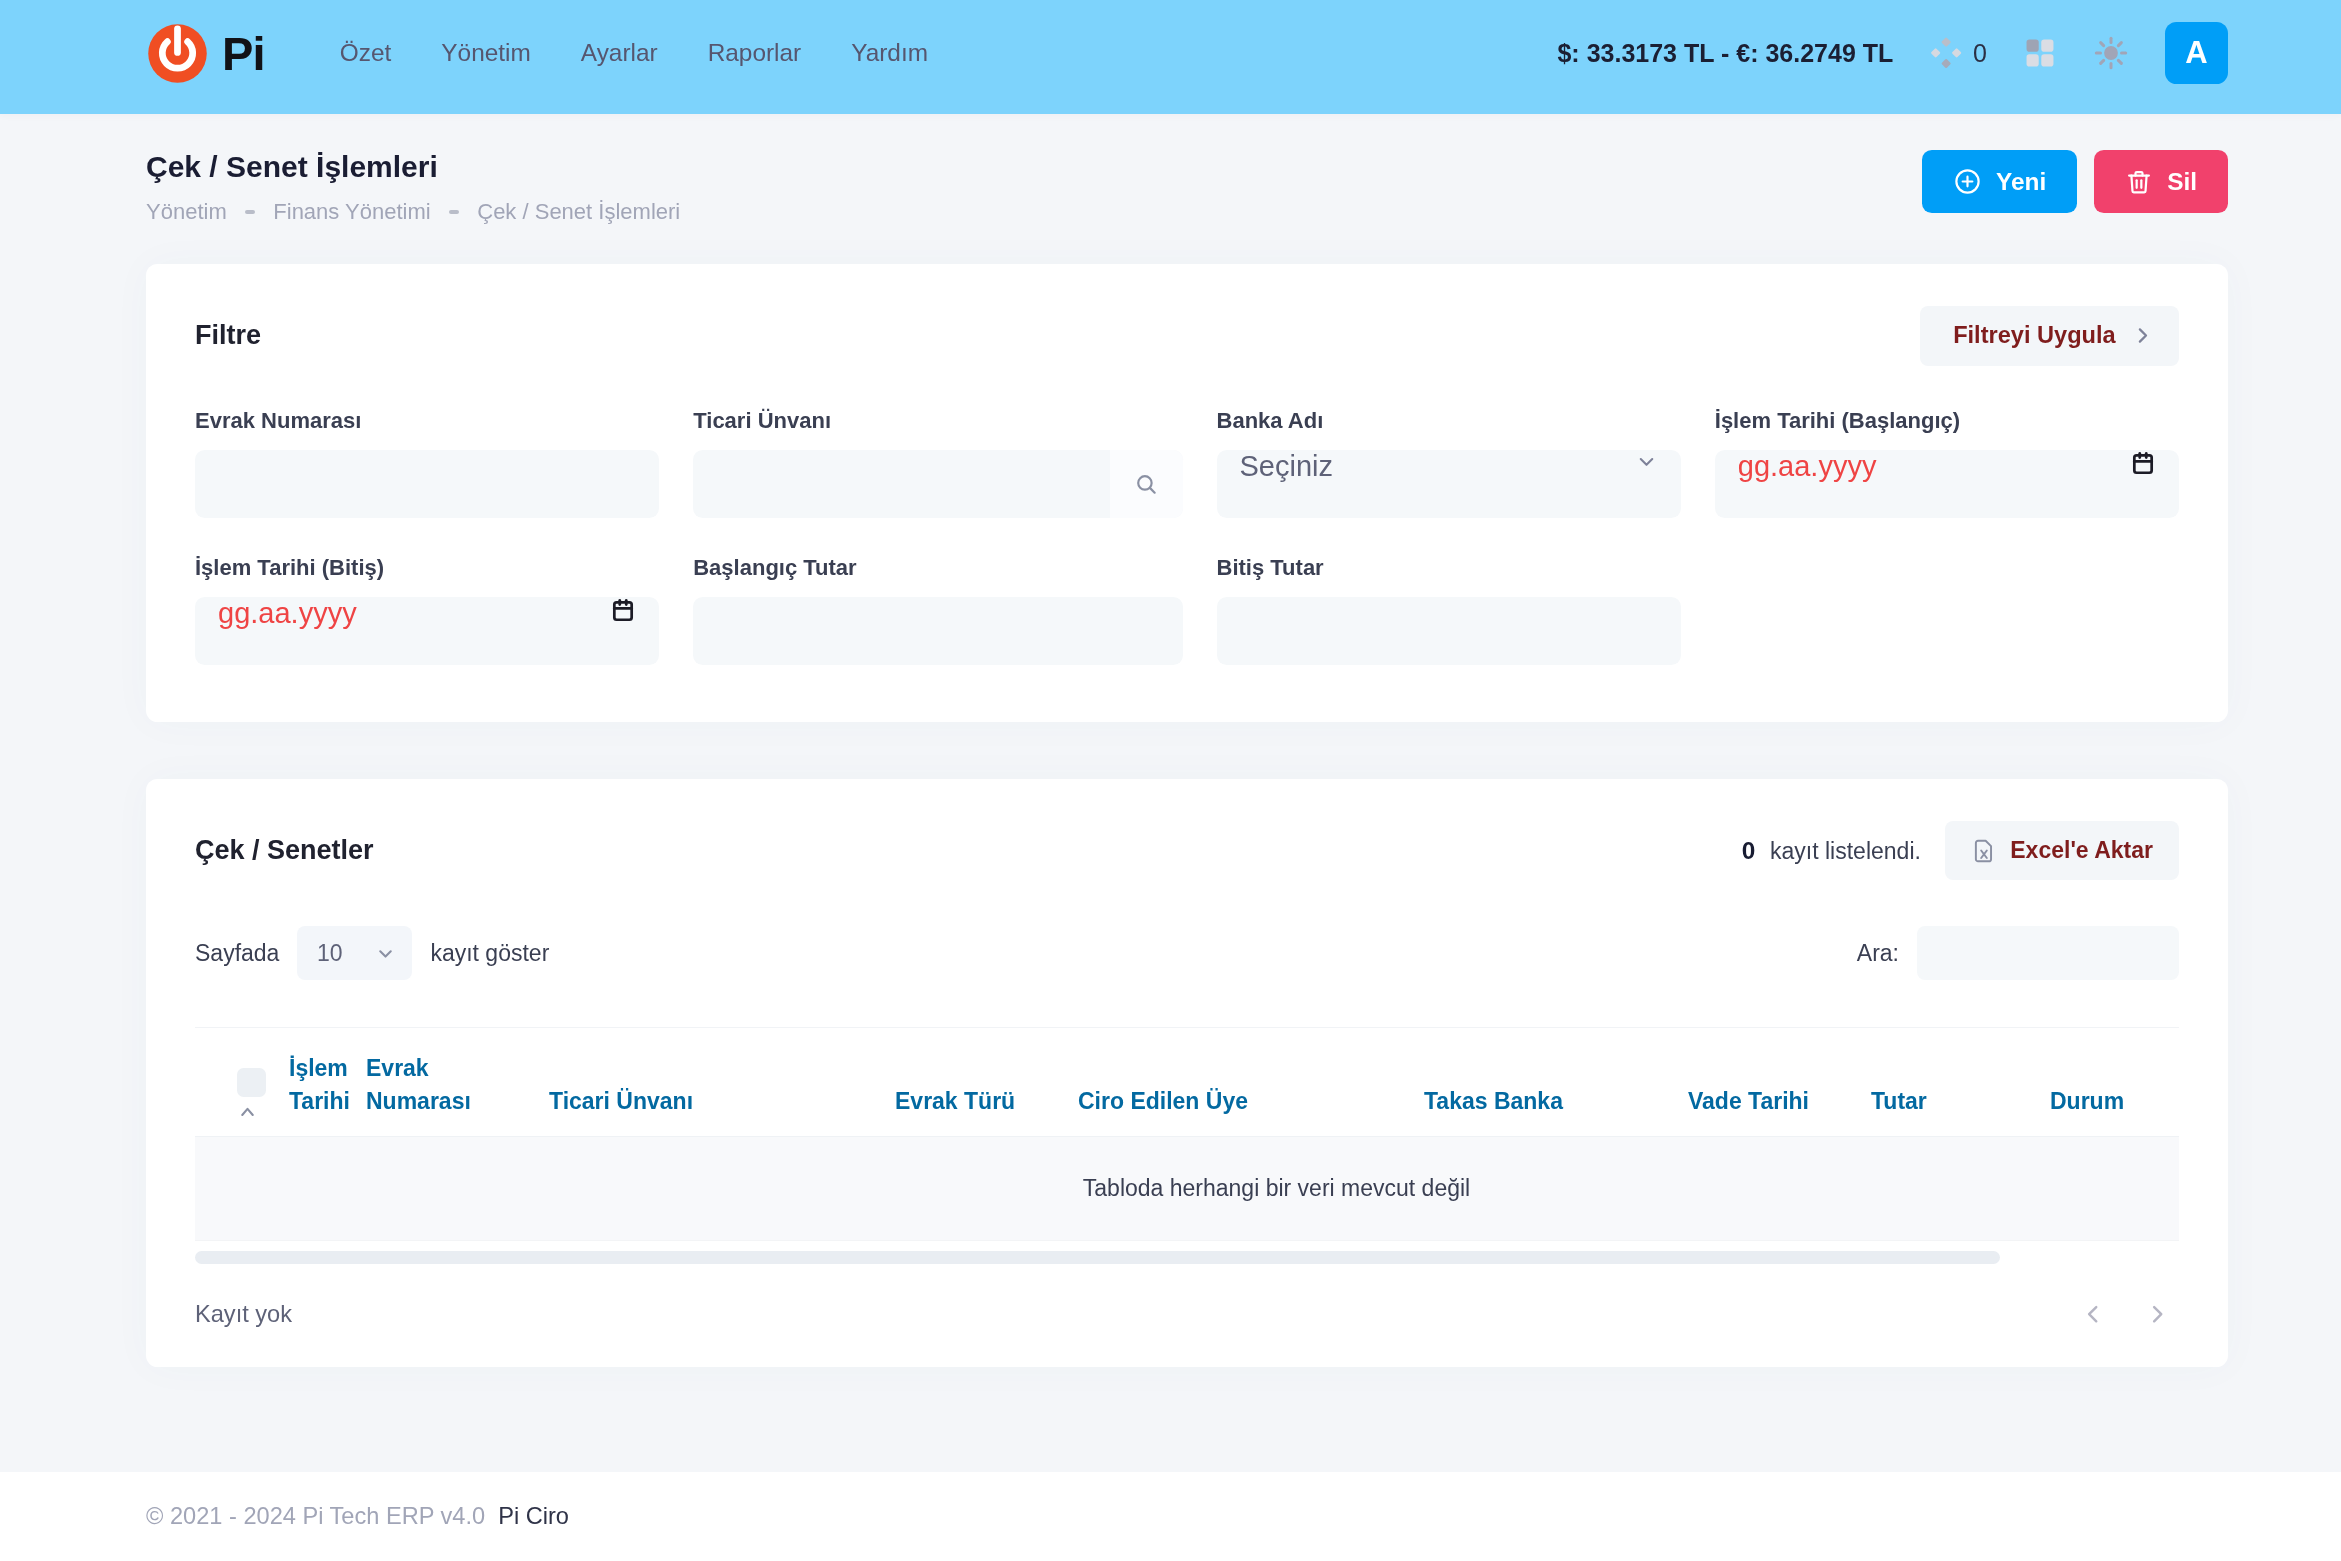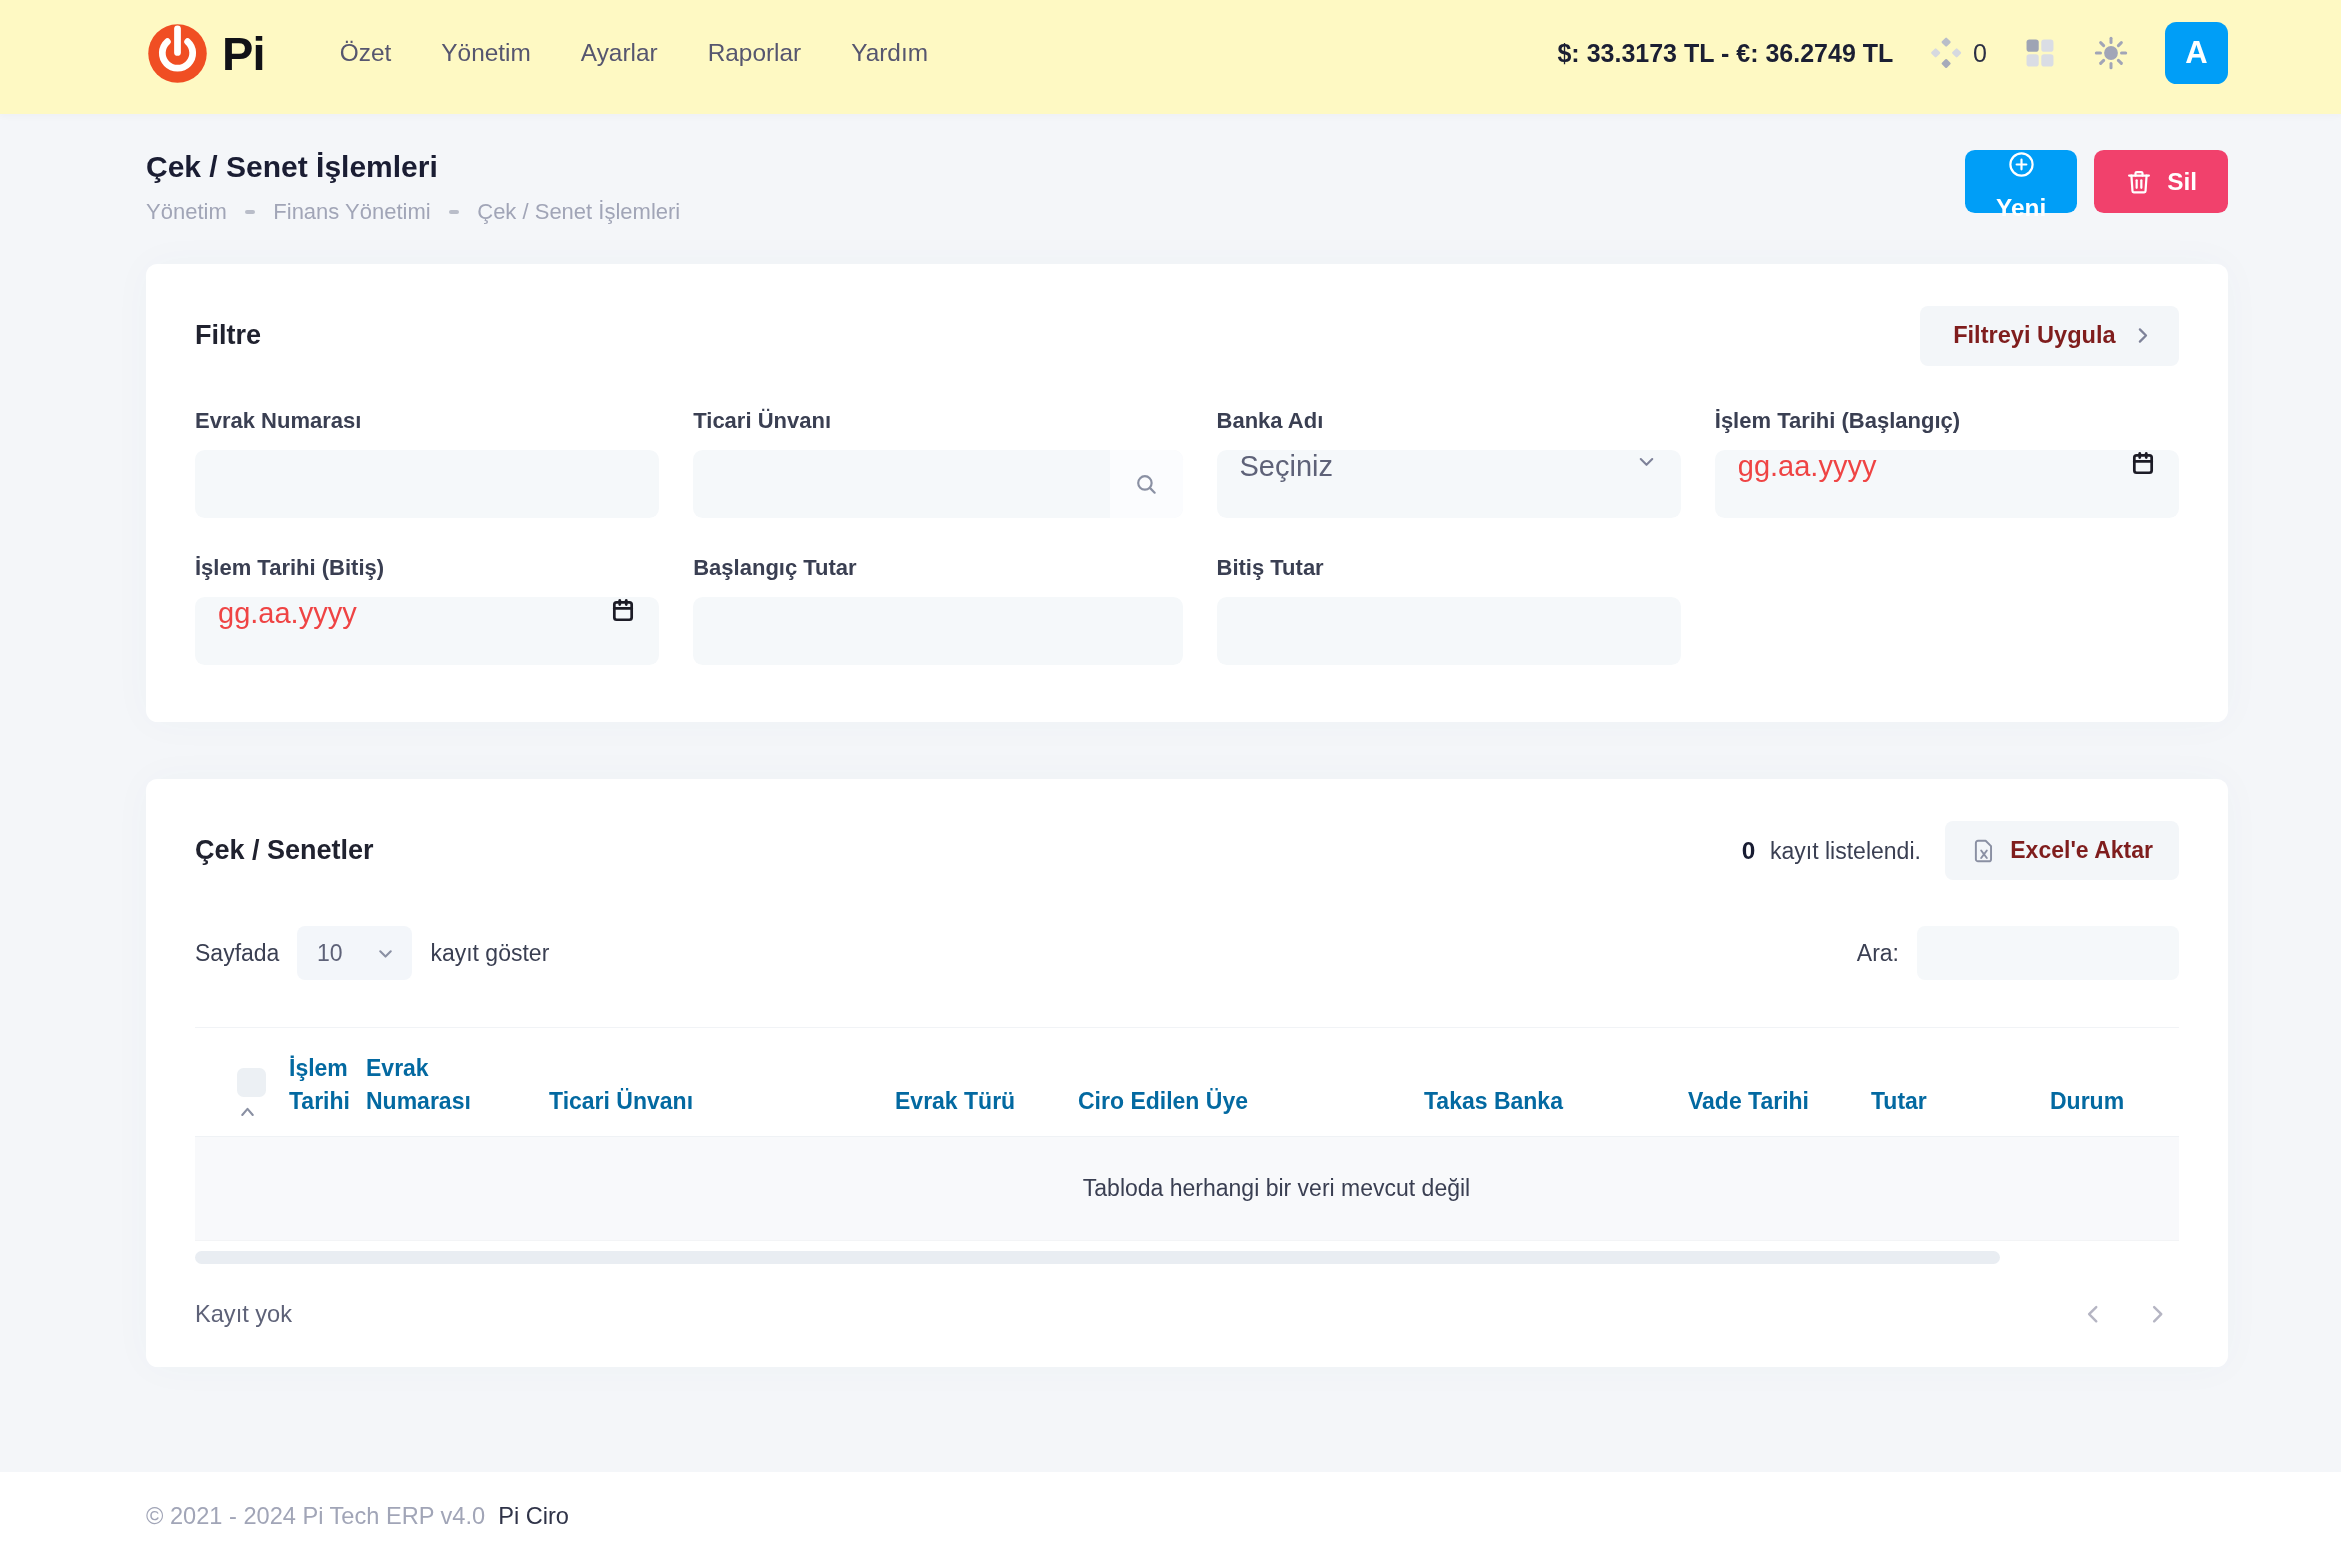--- a/index.html
+++ b/index.html
@@ -6,21 +6,21 @@
   html,body { width:2342px; height:1561px; }
   body {
     font-family:"Liberation Sans", sans-serif;
     background:#f4f6f9;
     color:#181c32;
     display:flex; flex-direction:column;
     overflow:hidden;
   }
   
   .topbar {
-    height:114px; background:#fef9c3; flex:0 0 114px;
+    height:114px; background:#7dd3fc; flex:0 0 114px;
     display:flex; align-items:center;
     padding:0 114px 8px 146px;
     box-shadow:0 1.6px 8.1px rgba(40,50,80,.04);
   }
   .brand { display:flex; align-items:center; gap:13px; }
   .brand-text { font-size:47px; font-weight:700; color:#111217; letter-spacing:-0.8px; }
   .menu { display:flex; gap:50px; margin-left:75px; }
   .menu a { font-size:24.4px; font-weight:500; color:#56566f; text-decoration:none; }
   .top-right { margin-left:auto; display:flex; align-items:center; gap:36px; }
   .currency { font-size:25px; font-weight:700; color:#1b1f33; white-space:nowrap; }
@@ -38,21 +38,21 @@
   .page-title { font-size:30px; font-weight:700; color:#1a1d33; }
   .breadcrumb { display:flex; align-items:center; gap:18px; margin-top:14.6px; }
   .breadcrumb .bc-item { font-size:22px; font-weight:500; color:#a1a5b7; }
   .bc-sep { width:10.6px; height:4.1px; border-radius:2.4px; background:#b9bdc9; }
   .actions { display:flex; gap:16.3px; }
   .btn {
     display:inline-flex; align-items:center; gap:14.6px;
     height:63px; padding:0 31px; border:none; border-radius:9.8px;
     font-family:inherit; font-size:24.4px; font-weight:600; cursor:pointer;
   }
-  .btn-primary { background:#009ef7; color:#fff;flex-direction:column; }
+  .btn-primary { background:#009ef7; color:#fff; }
   .btn-danger  { background:#f1416c; color:#fff; }
   .btn-light   { background:#f3f6f9; color:#7f1d1d; }
   
   .card { background:#fff; border-radius:11.4px; box-shadow:0 0 41px rgba(76,87,125,.03); }
   .filter-card { margin-top:39px; padding:42px 49px 57px; }
   .card-head { display:flex; justify-content:space-between; align-items:center; }
   .card-title { font-size:27px; font-weight:700; color:#20222f; }
   .apply-btn { height:60px; padding:0 26px 0 33px; border-radius:8.1px; font-size:23.6px; gap:16.3px; }
   .filter-grid {
     display:grid; grid-template-columns:repeat(4,1fr);

